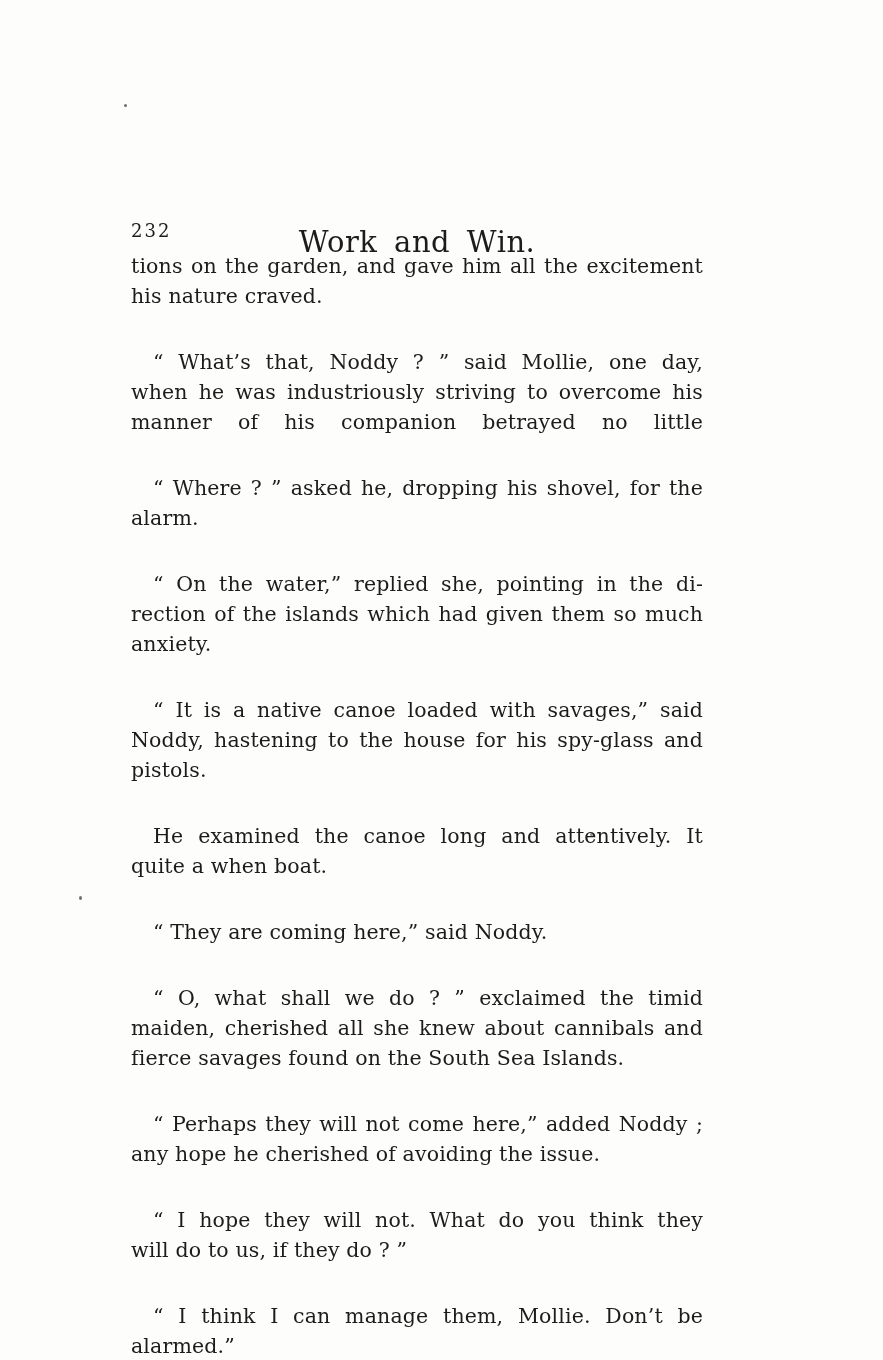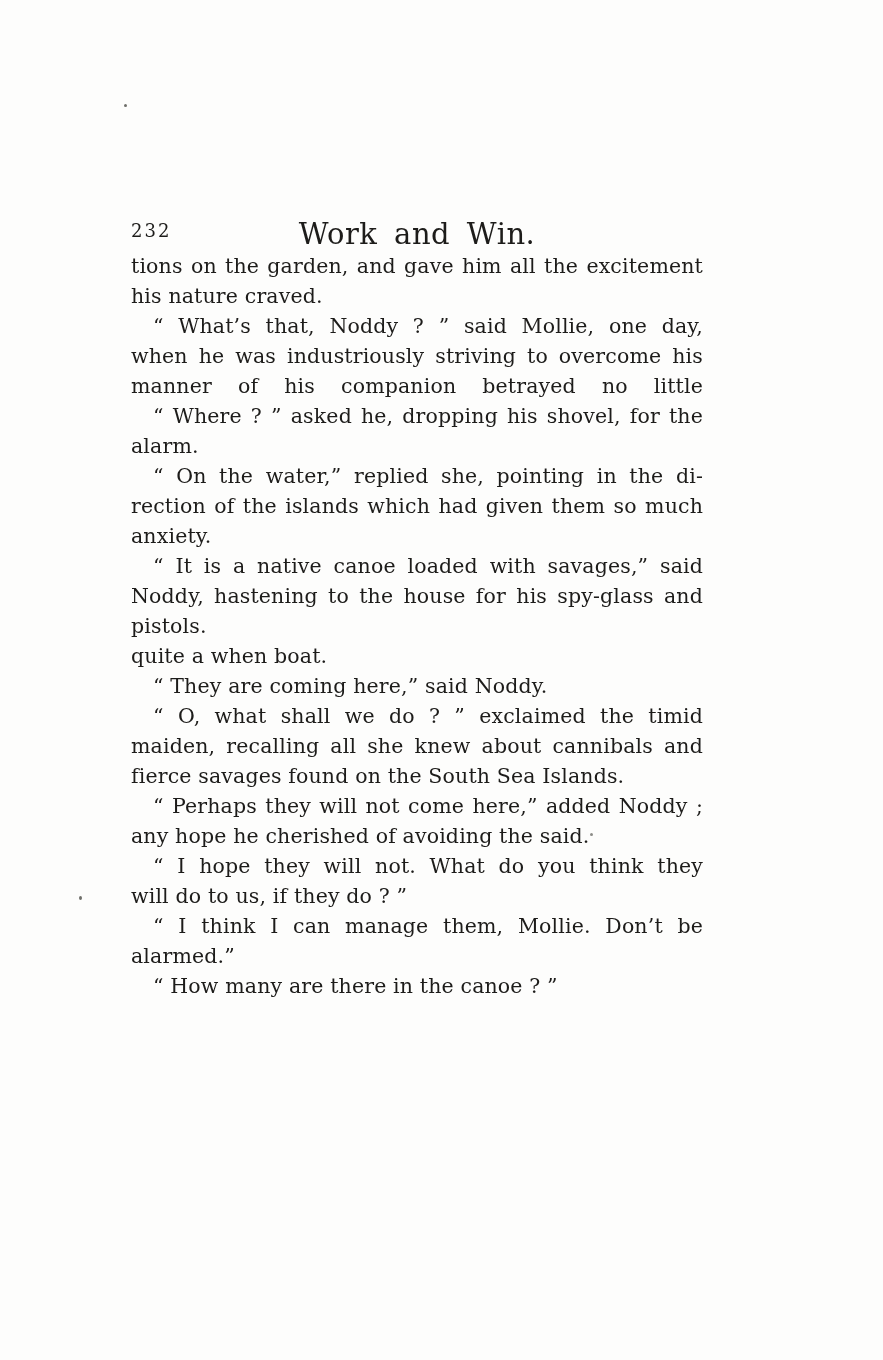--- a/index.html
+++ b/index.html
@@ -29,21 +29,21 @@
   .page-number {
     position: absolute;
     left: 0;
     top: 7px;
     font-size: 18px;
     letter-spacing: 2px;
   }
   .running-title {
     position: absolute;
     left: 0;
-    top: 4px;
+    top: 12px;
     width: 100%;
     text-align: center;
     font-size: 29px;
     word-spacing: 7px;
     letter-spacing: 0.5px;
   }
   .body-text {
     position: absolute;
     left: 131px;
     top: 251px;
@@ -60,20 +60,21 @@
     letter-spacing: 0.15px;
     text-align: justify;
     text-align-last: justify;
     white-space: normal;
   }
   .line.last {
     text-align-last: left;
   }
   .line.indent {
     text-indent: 22px;
+    margin-top: 36px;
   }
   .speck {
     position: absolute;
     background: #6f6f6a;
     border-radius: 50%;
   }
   .speck.s1 { left: 124px; top: 104px; width: 3px; height: 3px; }
   .speck.s2 { left: 79px;  top: 896px; width: 3px; height: 4px; }
   .speck.s3 { left: 590px; top: 833px; width: 3px; height: 3px; opacity: .8; }
 </style>
@@ -109,33 +110,34 @@
         <div class="line indent">“ On the water,” replied she, pointing in the di-</div>
         <div class="line">rection of the islands which had given them so much</div>
         <div class="line last">anxiety.</div>
       </div>
       <div class="paragraph">
         <div class="line indent">“ It is a native canoe loaded with savages,” said</div>
         <div class="line">Noddy, hastening to the house for his spy-glass and</div>
         <div class="line last">pistols.</div>
       </div>
       <div class="paragraph">
+        <div class="line indent">He examined the canoe long and attentively.  It</div>
         <div class="line last">quite a when boat.</div>
       </div>
       <div class="paragraph">
         <div class="line last indent">“ They are coming here,” said Noddy.</div>
       </div>
       <div class="paragraph">
         <div class="line indent">“ O, what shall we do ? ” exclaimed the timid</div>
-        <div class="line">maiden, recalling all she knew about cannibals and</div>
+        <div class="line">maiden, cherished all she knew about cannibals and</div>
         <div class="line last">fierce savages found on the South Sea Islands.</div>
       </div>
       <div class="paragraph">
         <div class="line indent">“ Perhaps they will not come here,” added Noddy ;</div>
-        <div class="line last">any hope he cherished of avoiding the said.</div>
+        <div class="line last">any hope he cherished of avoiding the issue.</div>
       </div>
       <div class="paragraph">
         <div class="line indent">“ I hope they will not.  What do you think they</div>
         <div class="line last">will do to us, if they do ? ”</div>
       </div>
       <div class="paragraph">
         <div class="line indent">“ I think I can manage them, Mollie.  Don’t be</div>
         <div class="line last">alarmed.”</div>
       </div>
       <div class="paragraph">

